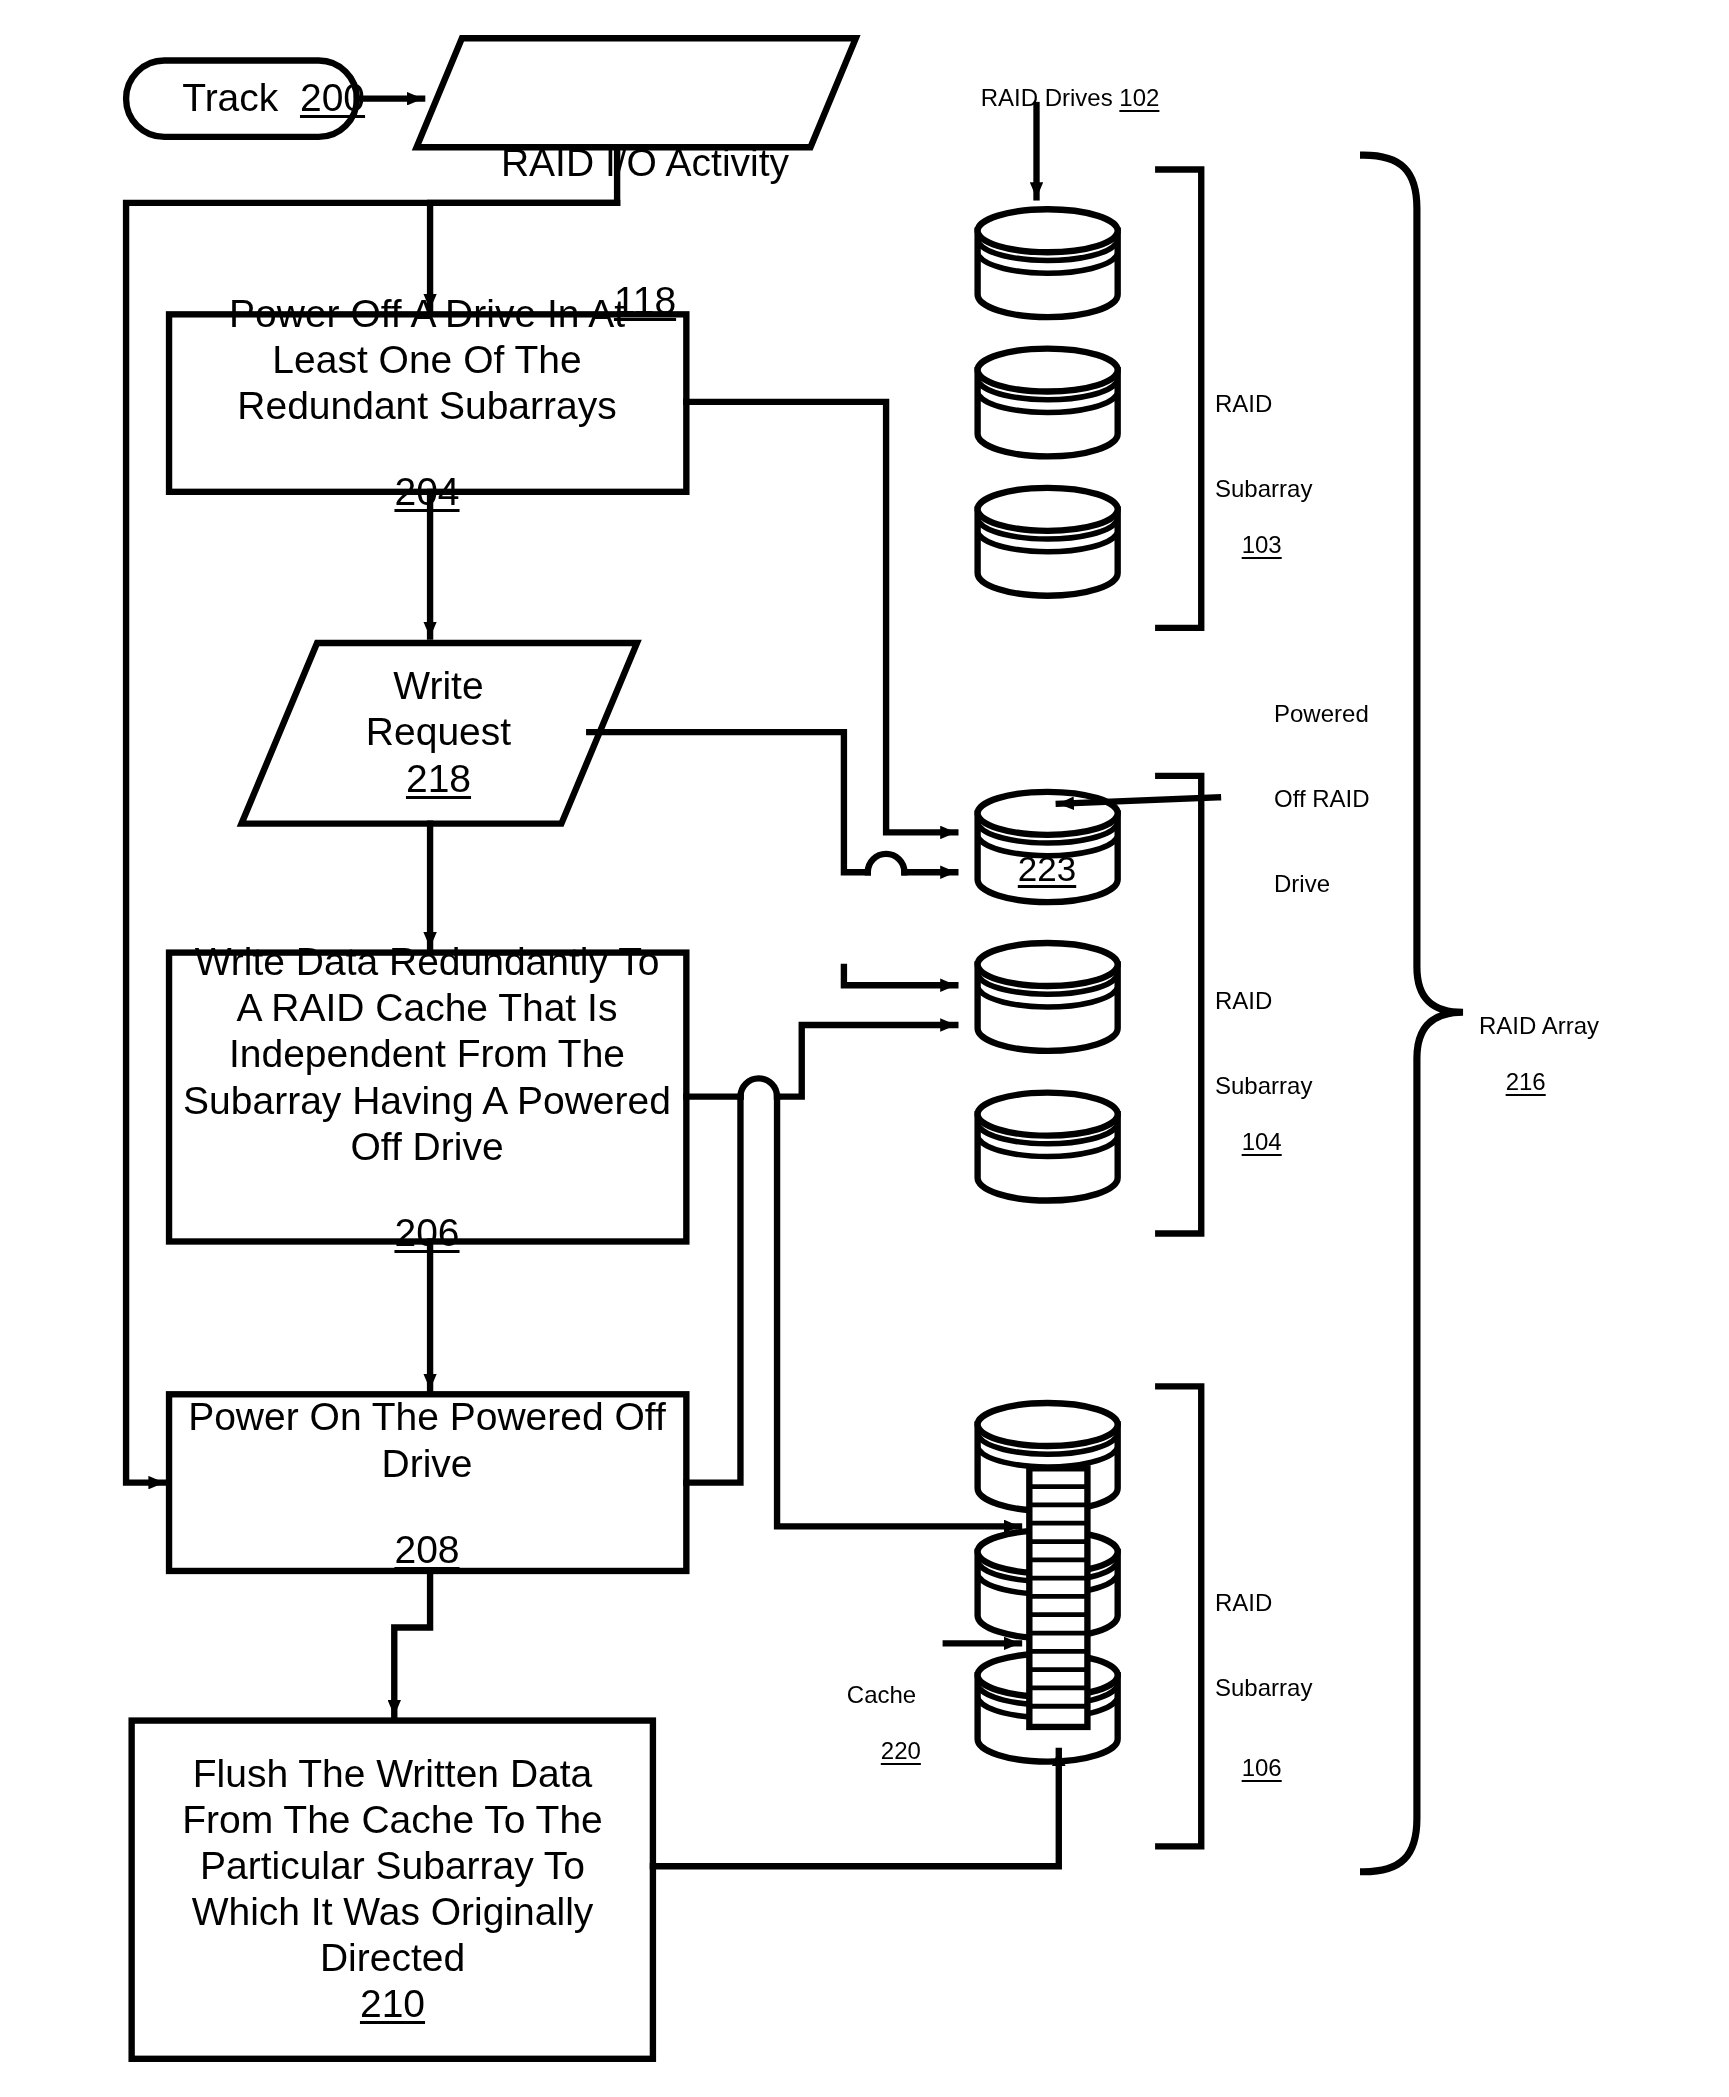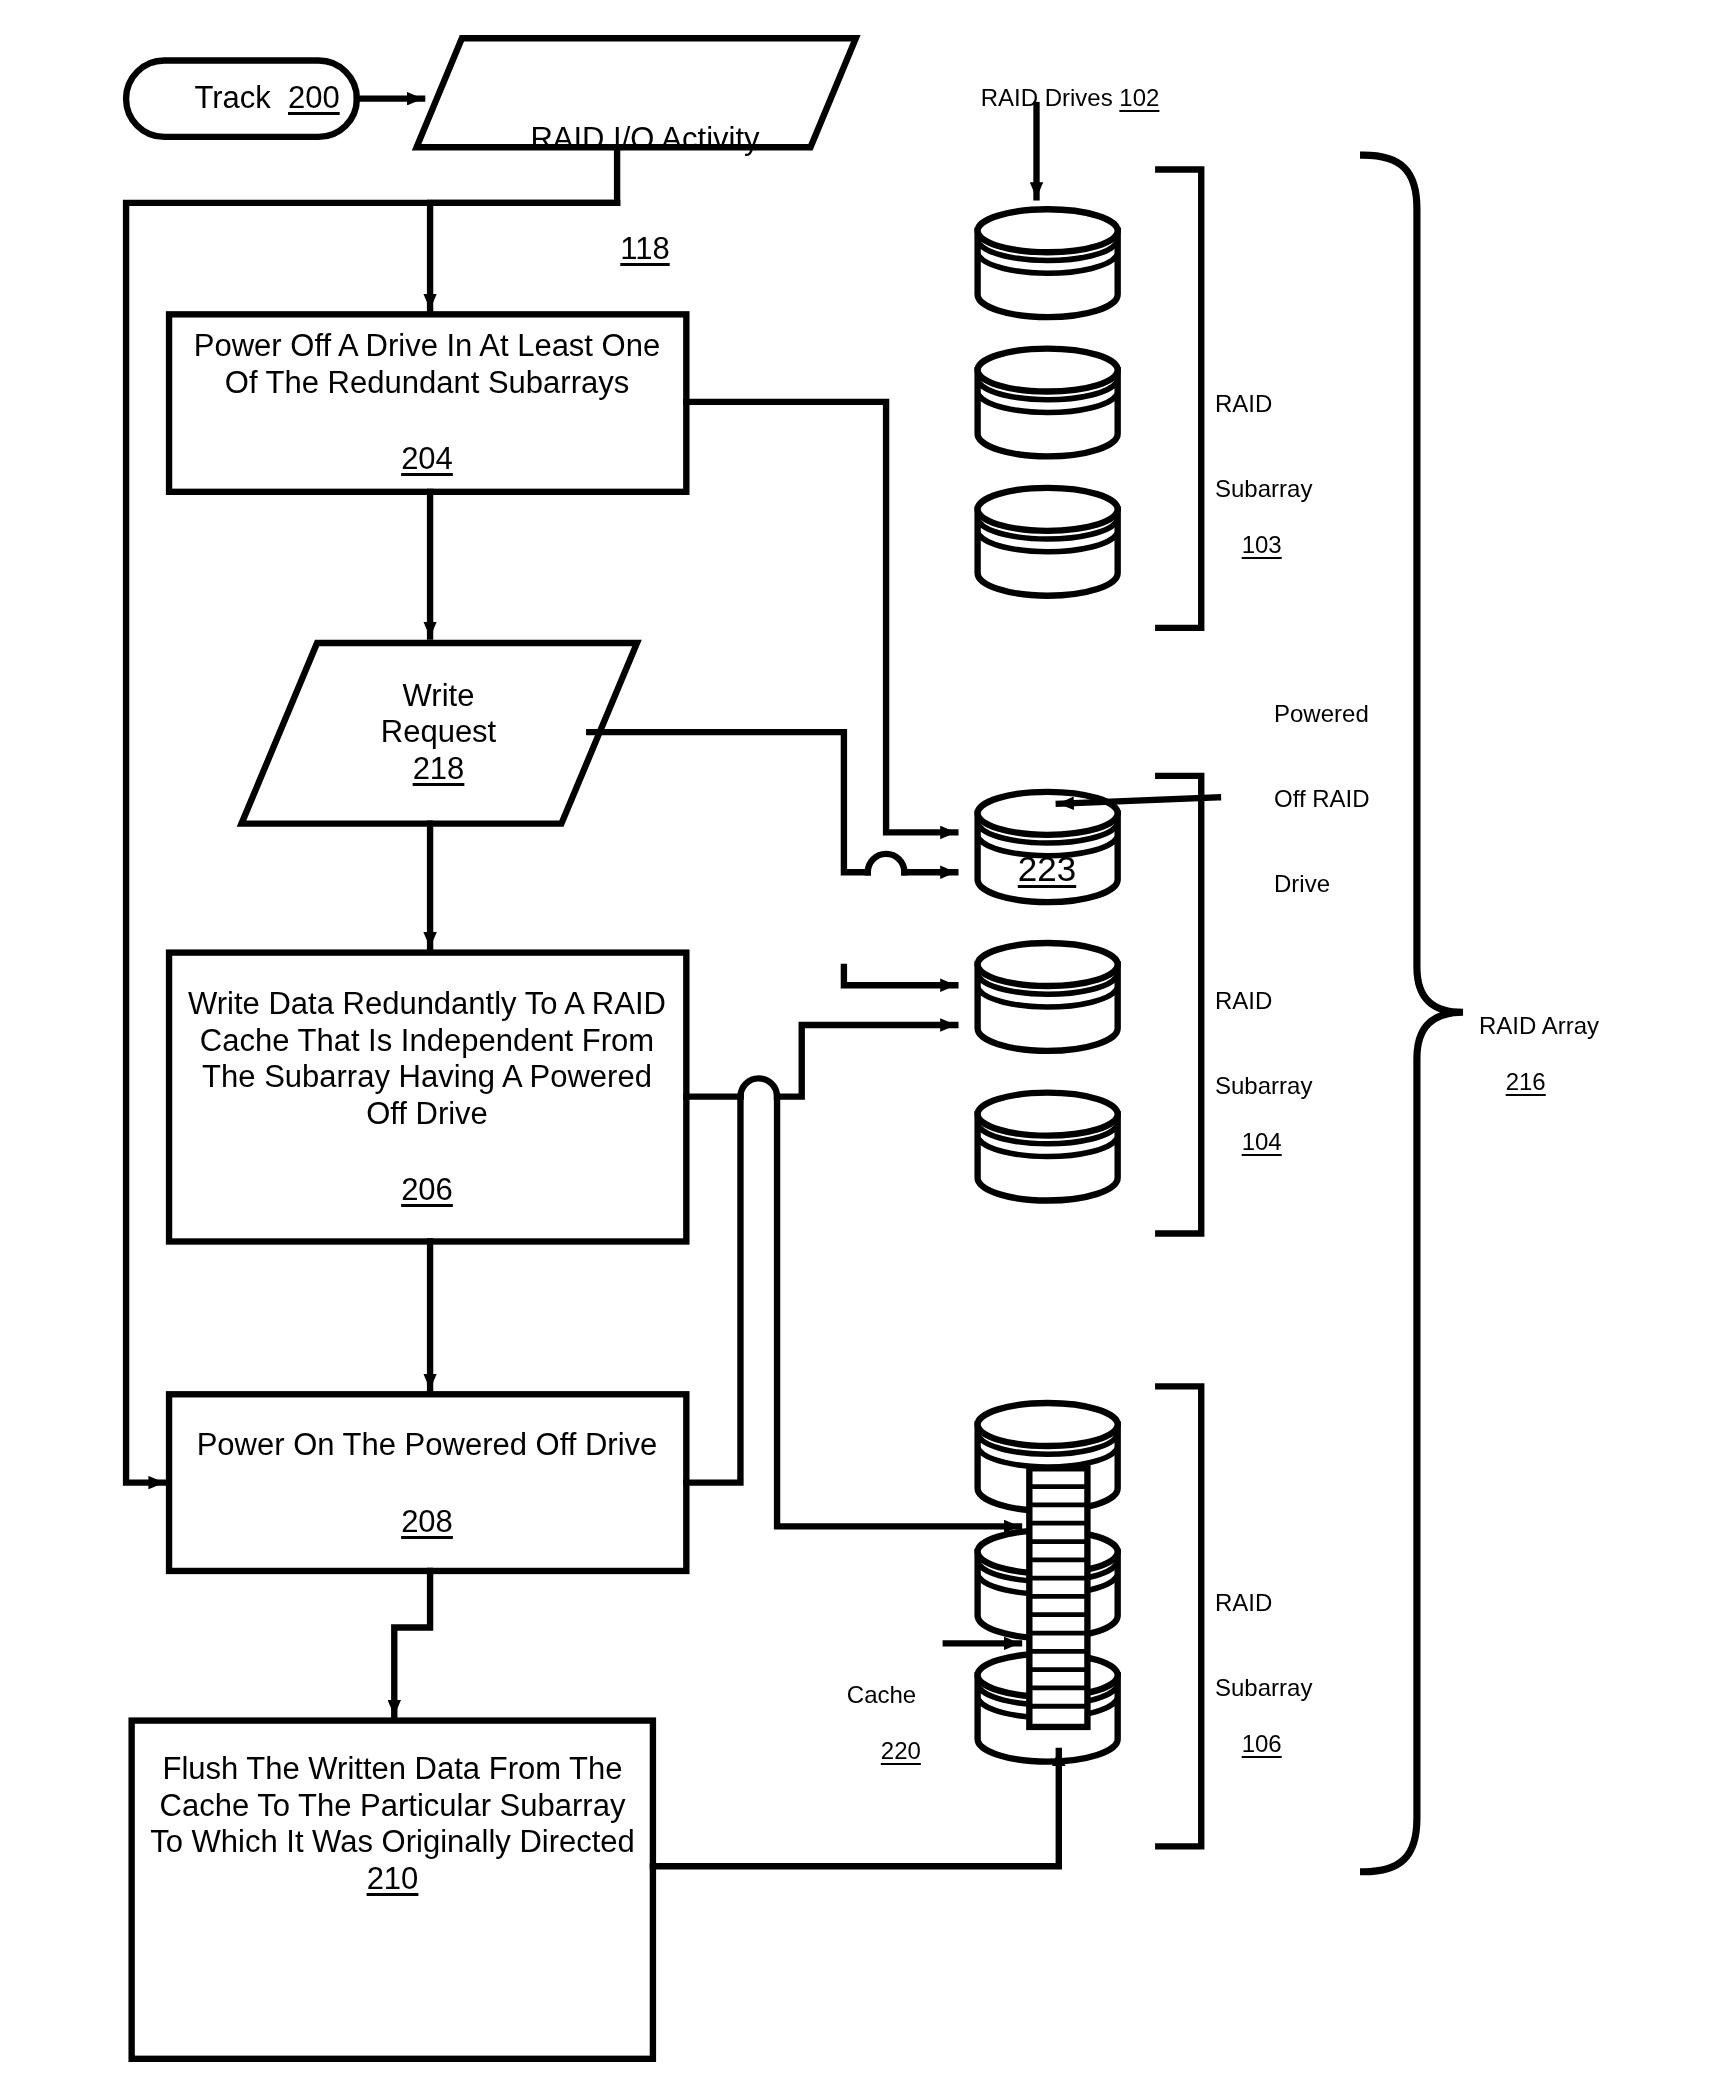--- a/index.html
+++ b/index.html
@@ -32,21 +32,21 @@
     font-family: "Liberation Sans", sans-serif;
     color: #000000;
     line-height: 1.18;
     white-space: pre;
     text-align: center;
   }
   .txt.block {
     white-space: normal;
     gap: 40px;
   }
-  .fs-node { font-size: 31px; }
+  .fs-node { font-size: 39px; }
   .fs-label { font-size: 24px; }
   .num { text-decoration: underline; text-underline-offset: 4px; }
   .disknum { font-size: 35px; }
   .centerbox {
     display: flex;
     flex-direction: column;
     align-items: center;
     justify-content: center;
   }
 </style>
@@ -271,21 +271,21 @@
 
   <div class="txt fs-label" style="left:1215px; top:930px; width:207px; text-align:left;">
     <div>RAID</div>
     <div>Subarray</div>
     <div class="num" style="display:inline-block;">104</div>
   </div>
 
   <div class="txt fs-label" style="left:1215px; top:1532px; width:207px; text-align:left;">
     <div>RAID</div>
     <div>Subarray</div>
-    <div class="num" style="display:inline-block;">106</div>
+    <div class="num" style="display:inline-block;margin-top:24px;">106</div>
   </div>
 
   <div class="txt fs-label" style="left:820px; top:1624px; width:123px; text-align:center;">
     <div>Cache</div>
     <div class="num" style="display:inline-block;margin-left:12px;">220</div>
   </div>
 
   <div class="txt fs-label" style="left:1479px; top:955px; width:239px; text-align:left;">
     <div>RAID Array</div>
     <div class="num" style="display:inline-block;">216</div>

